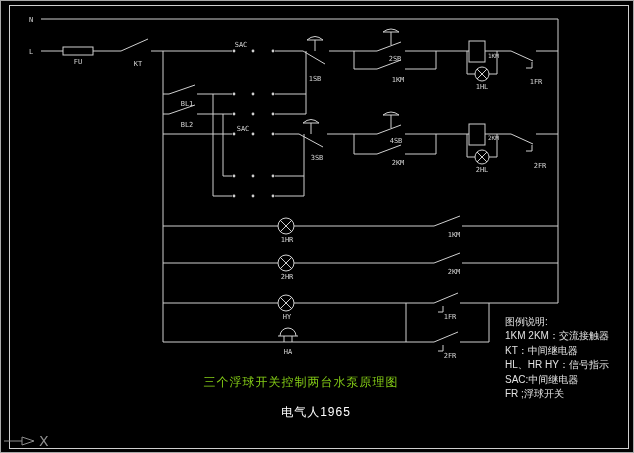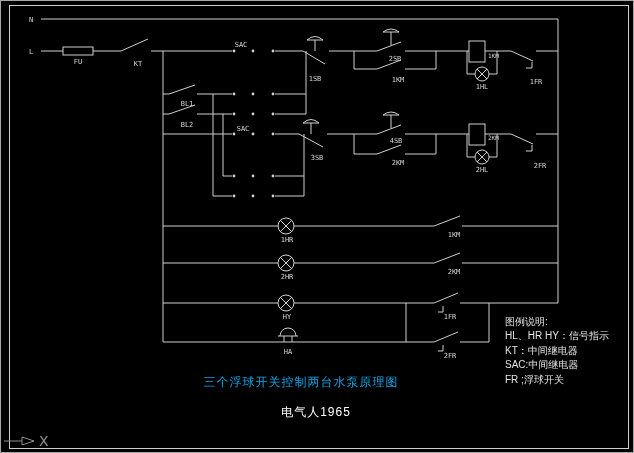--- a/index.html
+++ b/index.html
@@ -17,21 +17,21 @@
   .ucs-x{fill:#8e8e8e;font-family:"DejaVu Sans",sans-serif;font-size:14px;}
   .ucs-line{stroke:#8e8e8e;stroke-width:1;fill:none;}
   .ucs-head{fill:none;stroke:#8e8e8e;stroke-width:1;}
   #legend{
     position:absolute;left:504px;top:314px;width:128px;
     color:#e2e2e2;font-size:10px;line-height:14.4px;white-space:nowrap;
     letter-spacing:0px;
   }
   #title-main{
     position:absolute;left:140px;top:373px;width:320px;text-align:center;
-    color:#0ea5e9;font-size:12px;letter-spacing:1px;white-space:nowrap;
+    color:#84cc16;font-size:12px;letter-spacing:1px;white-space:nowrap;
   }
   #title-author{
     position:absolute;left:140px;top:403px;width:350px;text-align:center;
     color:#ffffff;font-size:12px;letter-spacing:1px;white-space:nowrap;
   }
 </style>
 </head>
 <body>
 
 <div id="stage">
@@ -189,22 +189,23 @@
 
     <g>
       <path class="ucs-line" d="M3 440 H21"></path>
       <path class="ucs-head" d="M21 436 L33 440 L21 444 Z"></path>
       <text class="ucs-x" x="38" y="445">X</text>
     </g>
   </svg>
 
   <div id="legend">
     <div>图例说明:</div>
+    <div>1KM 2KM：交流接触器</div>
+    <div>KT：中间继电器</div>
     <div>HL、HR HY：信号指示</div>
-    <div>KT：中间继电器</div>
     <div>SAC:中间继电器</div>
     <div>FR ;浮球开关</div>
   </div>
 
   <div id="title-main">三个浮球开关控制两台水泵原理图</div>
   <div id="title-author">电气人1965</div>
 
 </div>
 
 </body></html>

